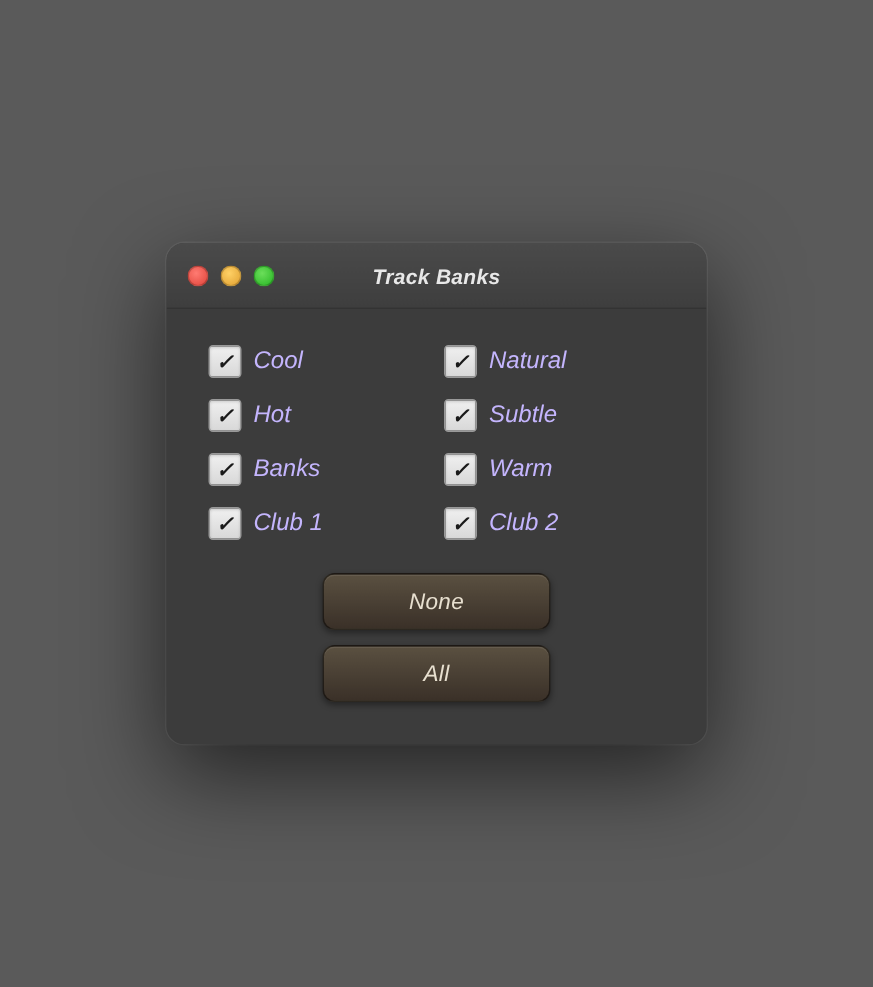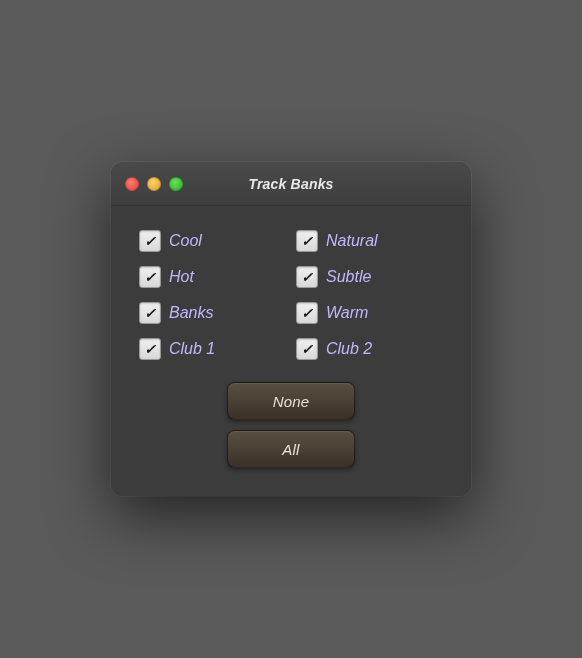--- a/index.html
+++ b/index.html
@@ -116,21 +116,21 @@
     }
 
     .buttons {
       display: flex;
       flex-direction: column;
       align-items: center;
       gap: 10px;
     }
 
     .btn {
-      width: 128px;
+      width: 152px;
       height: 38px;
       border-radius: 8px;
       border: 1px solid rgba(0,0,0,0.5);
       background: linear-gradient(180deg, #5a5040 0%, #3a3028 100%);
       color: #e8e0d0;
       font-size: 15px;
       font-weight: 500;
       cursor: pointer;
       box-shadow: 0 2px 4px rgba(0,0,0,0.4), inset 0 1px 0 rgba(255,255,255,0.08);
       letter-spacing: 0.2px;

